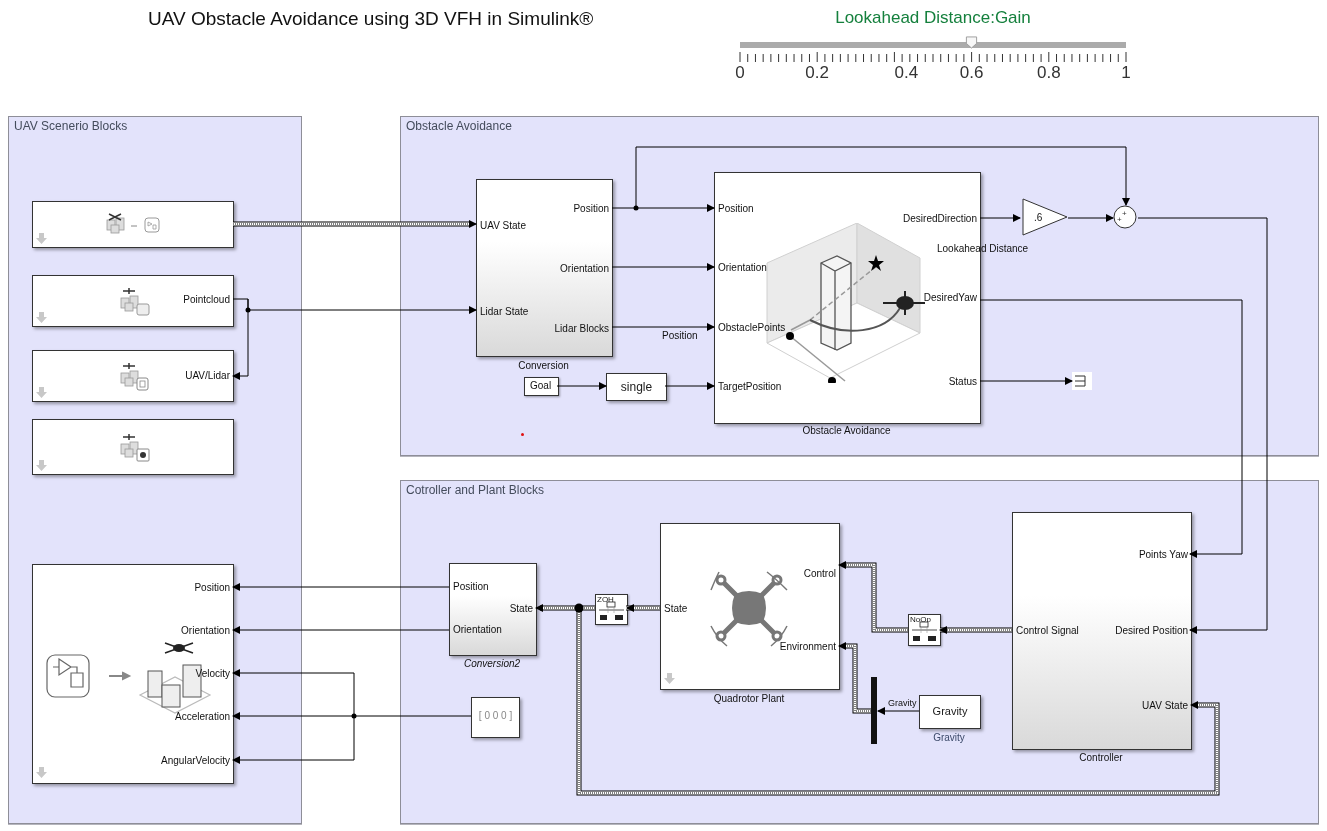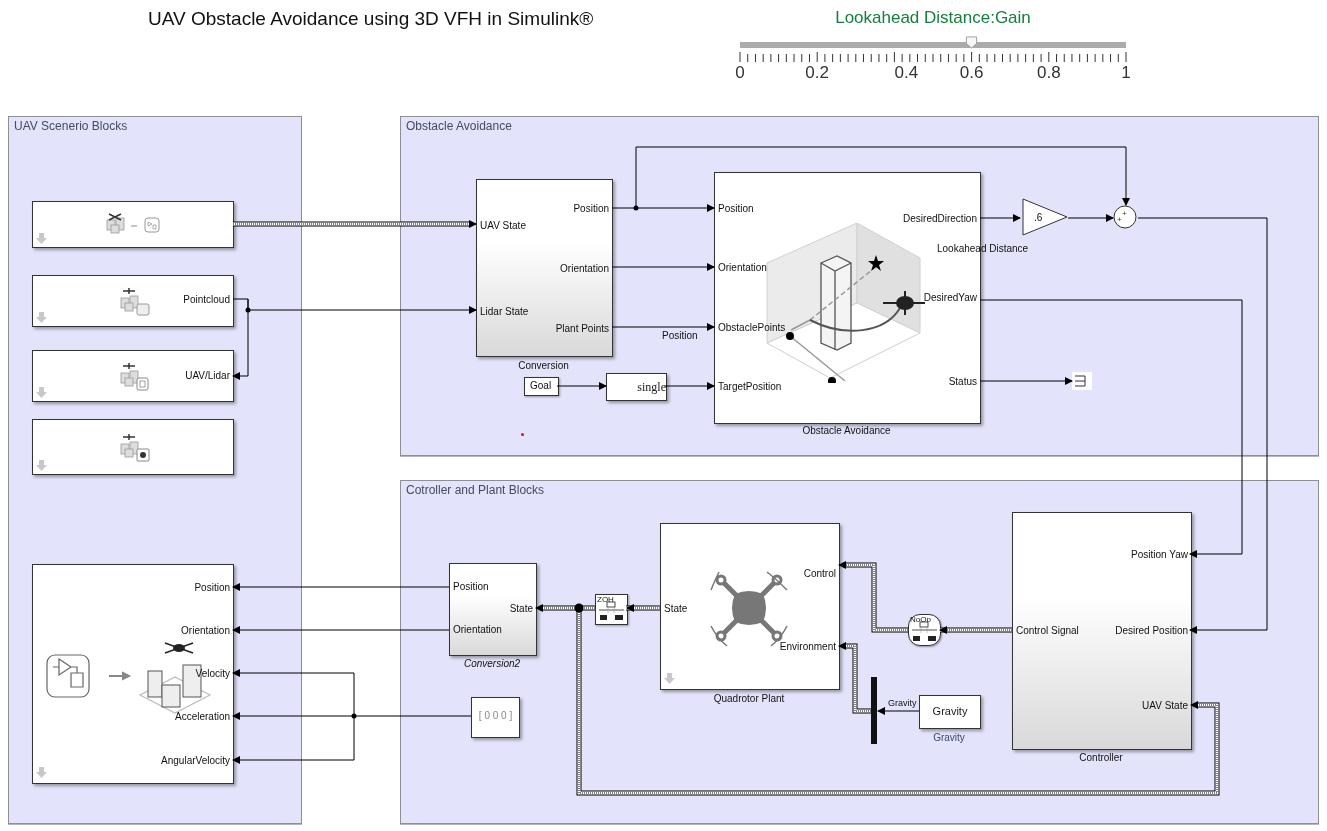--- a/index.html
+++ b/index.html
@@ -189,30 +189,30 @@
   <svg class="small-icon" style="left:3px;top:202px;" width="11" height="11" viewBox="0 0 11 11">
       <path d="M3 0 H8 V5 H11 L5.5 11 L0 5 H3 Z" fill="#c8c8c8"></path>
     </svg>
 </div>
 
 <div class="abs blk grad" style="left:476px;top:179px;width:135px;height:176px;">
   <span class="port" style="left:3px;top:40px;">UAV State</span>
   <span class="port" style="left:3px;top:126px;">Lidar State</span>
   <span class="port pr" style="right:3px;top:23px;">Position</span>
   <span class="port pr" style="right:3px;top:83px;">Orientation</span>
-  <span class="port pr" style="right:3px;top:143px;">Plant Points</span>
+  <span class="port pr" style="right:3px;top:143px;">Lidar Blocks</span>
 </div>
 <div class="cap" style="left:476px;top:360px;width:135px;">Conversion</div>
 <div class="cap" style="left:662px;top:330px;">Position</div>
 
 <div class="abs blk" style="left:524px;top:377px;width:33px;height:17px;box-shadow:1px 1px 2px rgba(0,0,0,.35);">
   <span class="port" style="left:5px;top:2px;">Goal</span>
 </div>
 <div class="abs blk" style="left:606px;top:373px;width:59px;height:26px;">
-  <span style="position:absolute;left:0;right:0;top:6px;text-align:right;font-size:12px;font-family:Liberation Serif, serif;">single</span>
+  <span style="position:absolute;left:0;right:0;top:6px;text-align:center;font-size:12px;">single</span>
 </div>
 <div class="abs" style="left:521px;top:433px;width:3px;height:3px;border-radius:2px;background:#e01010;"></div>
 
 <div class="abs blk" style="left:714px;top:172px;width:265px;height:250px;">
   <svg class="small-icon" style="left:50px;top:50px;" width="170" height="160" viewBox="0 0 170 160">
     <path d="M2 120 L2 40 L92 0 L92 80 Z" fill="#ebebeb" stroke="#d0d0d0"></path>
     <path d="M92 0 L155 35 L155 110 L92 80 Z" fill="#e0e0e0" stroke="#d0d0d0"></path>
     <path d="M2 120 L92 80 L155 110 L65 155 Z" fill="#fff" stroke="#d0d0d0"></path>
     <path d="M56 40 L72 33 L86 40 L86 120 L72 127 L56 120 Z" fill="#f4f4f4" stroke="#555" stroke-width="1.3"></path>
     <path d="M56 40 L70 48 L86 40 M70 48 V127" fill="none" stroke="#555" stroke-width="1.3"></path>
@@ -296,42 +296,42 @@
   </svg>
   <span class="port" style="left:3px;top:79px;">State</span>
   <span class="port pr" style="right:3px;top:36px;margin-top:8px;">Control</span>
   <span class="port pr" style="right:3px;top:117px;">Environment</span>
   <svg class="small-icon" style="left:3px;top:149px;" width="11" height="11" viewBox="0 0 11 11">
       <path d="M3 0 H8 V5 H11 L5.5 11 L0 5 H3 Z" fill="#c8c8c8"></path>
     </svg>
 </div>
 <div class="cap" style="left:660px;top:693px;width:178px;">Quadrotor Plant</div>
 
-<div class="abs blk" style="left:908px;top:614px;width:31px;height:30px;box-shadow:1px 1px 2px rgba(0,0,0,.35);border-radius:12px;">
+<div class="abs blk" style="left:908px;top:614px;width:31px;height:30px;box-shadow:1px 1px 2px rgba(0,0,0,.35);">
   <span style="position:absolute;left:1px;top:0;font-size:8px;">NoOp</span>
   <svg style="position:absolute;left:0;top:0;" width="31" height="30" viewBox="0 0 31 30">
       <rect x="11" y="7" width="8" height="5" fill="#fff" stroke="#222" stroke-width="0.8"></rect>
       <path d="M3 15 H28" stroke="#222" stroke-width="0.8"></path>
       <path d="M12 12 V18 M18 12 V18" stroke="#999" stroke-width="0.6"></path>
       <rect x="4" y="21" width="7" height="5" fill="#222"></rect>
       <rect x="19" y="21" width="8" height="5" fill="#222"></rect>
     </svg>
 </div>
 
 <div class="abs" style="left:871px;top:677px;width:6px;height:67px;background:#111;"></div>
 
 <div class="abs blk" style="left:919px;top:695px;width:60px;height:32px;">
   <span style="position:absolute;left:0;right:0;top:9px;text-align:center;font-size:11px;">Gravity</span>
 </div>
 <div class="cap" style="left:919px;top:732px;width:60px;color:#3c4a6a;">Gravity</div>
 <span class="abs port" style="left:888px;top:698px;font-size:9px;">Gravity</span>
 
 <div class="abs blk grad" style="left:1012px;top:512px;width:178px;height:236px;">
   <span class="port" style="left:3px;top:112px;">Control Signal</span>
-  <span class="port pr" style="right:3px;top:36px;">Position Yaw</span>
+  <span class="port pr" style="right:3px;top:36px;">Points Yaw</span>
   <span class="port pr" style="right:3px;top:112px;">Desired Position</span>
   <span class="port pr" style="right:3px;top:187px;">UAV State</span>
 </div>
 <div class="cap" style="left:1012px;top:752px;width:178px;">Controller</div>
 
 <svg class="wires" width="1327" height="831">
   <defs>
     <marker id="arr" markerWidth="8" markerHeight="8" refX="7" refY="4" orient="auto" markerUnits="userSpaceOnUse">
       <path d="M0 0 L8 4 L0 8 Z" fill="#000"></path>
     </marker>

